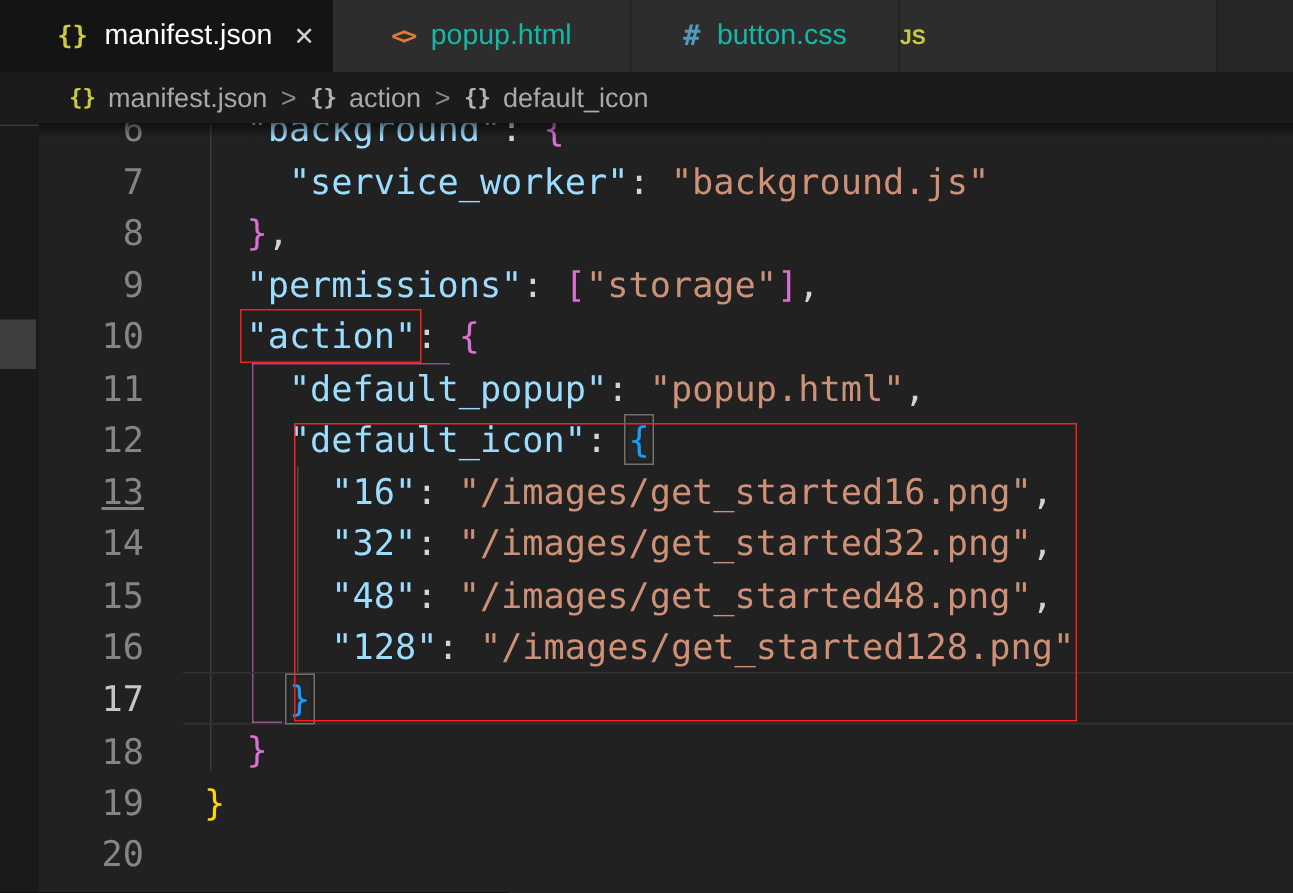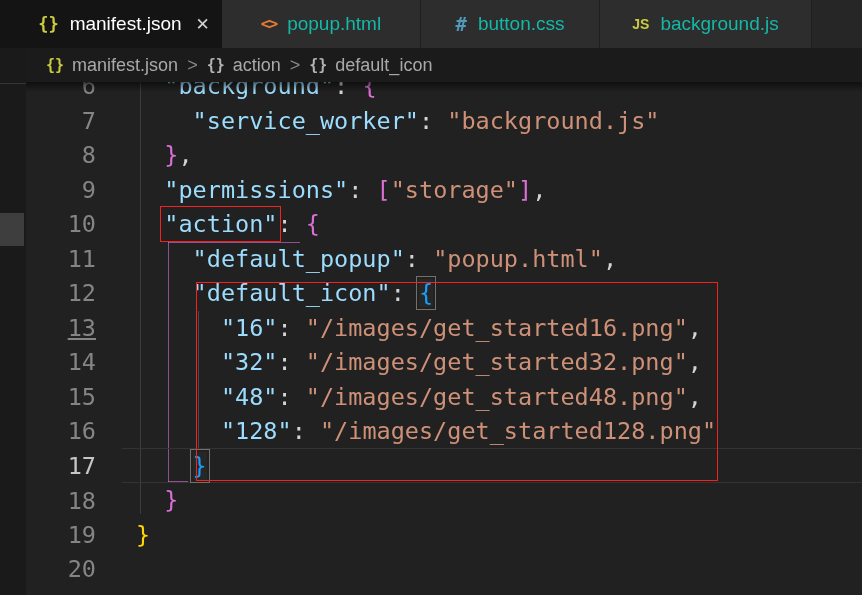--- a/index.html
+++ b/index.html
@@ -70,23 +70,22 @@
         <span class="tab-close">✕</span>
       </div>
       <div class="tab" style="width: 199px;">
         <span class="tab-icon ic-html" style="color: rgb(227, 121, 51);">&lt;&gt;</span>
         <span class="tab-label">popup.html</span>
       </div>
       <div class="tab" style="width: 179px;">
         <span class="tab-icon ic-css" style="color: rgb(81, 154, 186);">#</span>
         <span class="tab-label">button.css</span>
       </div>
-      <div class="tab" style="width: 212px;">
+      <div class="tab" style="width: 212px; justify-content: space-between;">
         <span class="tab-icon ic-js" style="color: rgb(203, 203, 65);">JS</span>
-        <span class="tab-label">background.js</span>
       </div>
     </div>
 
   <div class="breadcrumb">
       <span class="bc-item">
         <span class="bc-icon" style="color: rgb(203, 203, 65);">{}</span>
         <span class="bc-label">manifest.json</span>
       </span>
       <span class="bc-sep">&gt;</span>
       <span class="bc-item">

